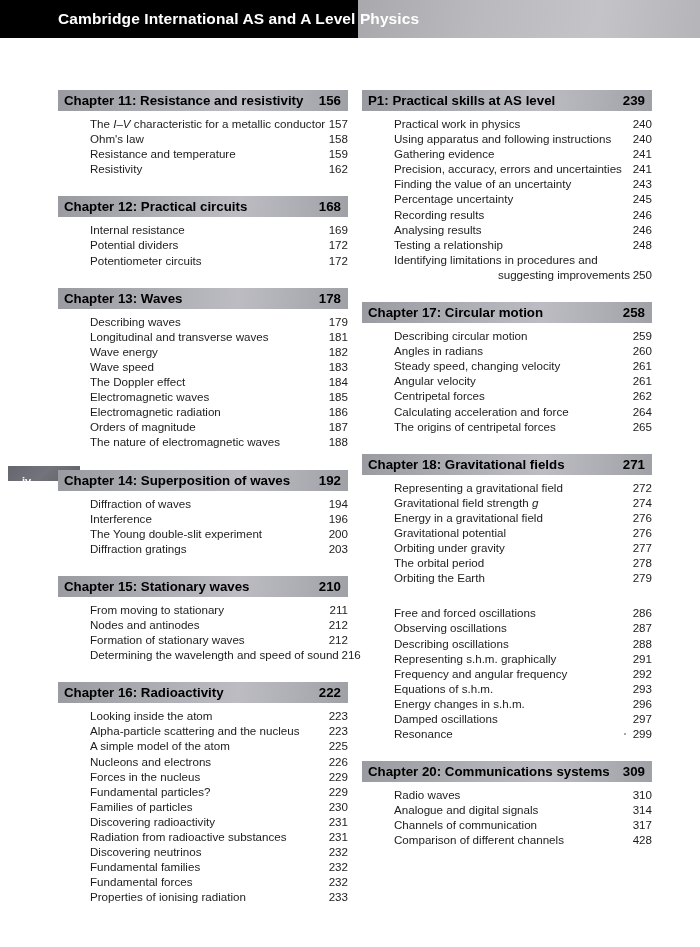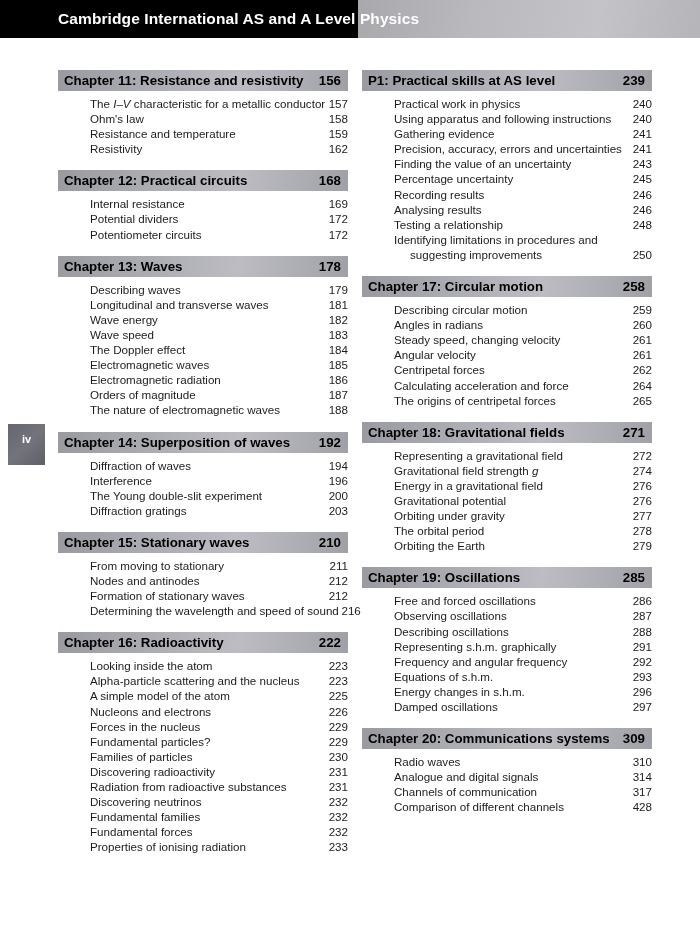--- a/index.html
+++ b/index.html
@@ -51,24 +51,25 @@
     font-size: 15.5px;
     font-weight: bold;
     letter-spacing: 0.1px;
     white-space: nowrap;
   }
 
   
   #folio-box {
     position: absolute;
     left: 8px;
-    top: 424px;
+    top: 466px;
     width: 37px;
-    height: 41px;
+    height: 15px;
     background: linear-gradient(135deg, #66666e 0%, #73737b 50%, #5f5f67 100%);
+    padding-left: 35px;
   }
   #folio-label {
     position: absolute;
     left: 0;
     top: 0;
     width: 37px;
     height: 31px;
     line-height: 31px;
     text-align: center;
     color: #ffffff;
@@ -88,20 +89,21 @@
     position: absolute;
     top: 0;
     width: 290px;
   }
   #toc-column-left  { left: 58px;  }
   #toc-column-right { left: 362px; }
 
   
   .chapter-block {
     margin-bottom: 14px;
+    margin-top: 20px;
   }
   .chapter-bar {
     position: relative;
     height: 21px;
     background: linear-gradient(95deg,
                 #9a9aa1 0%, #a4a4ab 18%, #b0b0b7 40%,
                 #bcbcc2 62%, #aeaeb5 82%, #a0a0a7 100%);
     display: flex;
     align-items: center;
     padding: 0 7px 0 6px;
@@ -146,20 +148,21 @@
     font-size: 11.6px;
     color: #1c1c1c;
     line-height: 15.1px;
     flex: 0 0 auto;
     text-align: right;
     min-width: 22px;
   }
   
   .entry-row.continuation .entry-label {
     padding-left: 16px;
+    text-align: right;
   }
   .entry-row.nopage .entry-page { visibility: hidden; }
 
   
   #speck {
     position: absolute;
     left: 624px;
     top: 733px;
     width: 2px;
     height: 2px;
@@ -498,24 +501,20 @@
             <span class="entry-label">The orbital period</span>
             <span class="entry-page">278</span>
           </div>
           <div class="entry-row">
             <span class="entry-label">Orbiting the Earth</span>
             <span class="entry-page">279</span>
           </div>
         </div>
       </div>
       <div class="chapter-block">
-        <div class="chapter-bar">
-          <span class="chapter-title">Chapter 19: Oscillations</span>
-          <span class="chapter-page">285</span>
-        </div>
         <div class="entry-list">
           <div class="entry-row">
             <span class="entry-label">Free and forced oscillations</span>
             <span class="entry-page">286</span>
           </div>
           <div class="entry-row">
             <span class="entry-label">Observing oscillations</span>
             <span class="entry-page">287</span>
           </div>
           <div class="entry-row">
@@ -535,20 +534,24 @@
             <span class="entry-page">293</span>
           </div>
           <div class="entry-row">
             <span class="entry-label">Energy changes in s.h.m.</span>
             <span class="entry-page">296</span>
           </div>
           <div class="entry-row">
             <span class="entry-label">Damped oscillations</span>
             <span class="entry-page">297</span>
           </div>
+          <div class="entry-row">
+            <span class="entry-label">Resonance</span>
+            <span class="entry-page">299</span>
+          </div>
         </div>
       </div>
       <div class="chapter-block">
         <div class="chapter-bar">
           <span class="chapter-title">Chapter 20: Communications systems</span>
           <span class="chapter-page">309</span>
         </div>
         <div class="entry-list">
           <div class="entry-row">
             <span class="entry-label">Radio waves</span>

